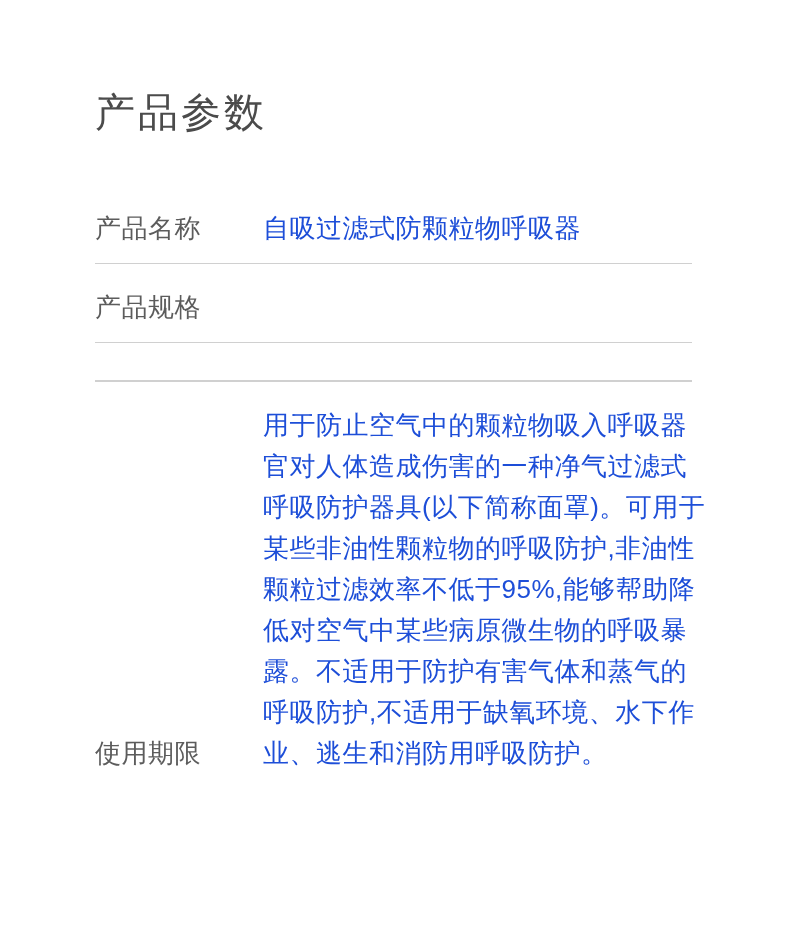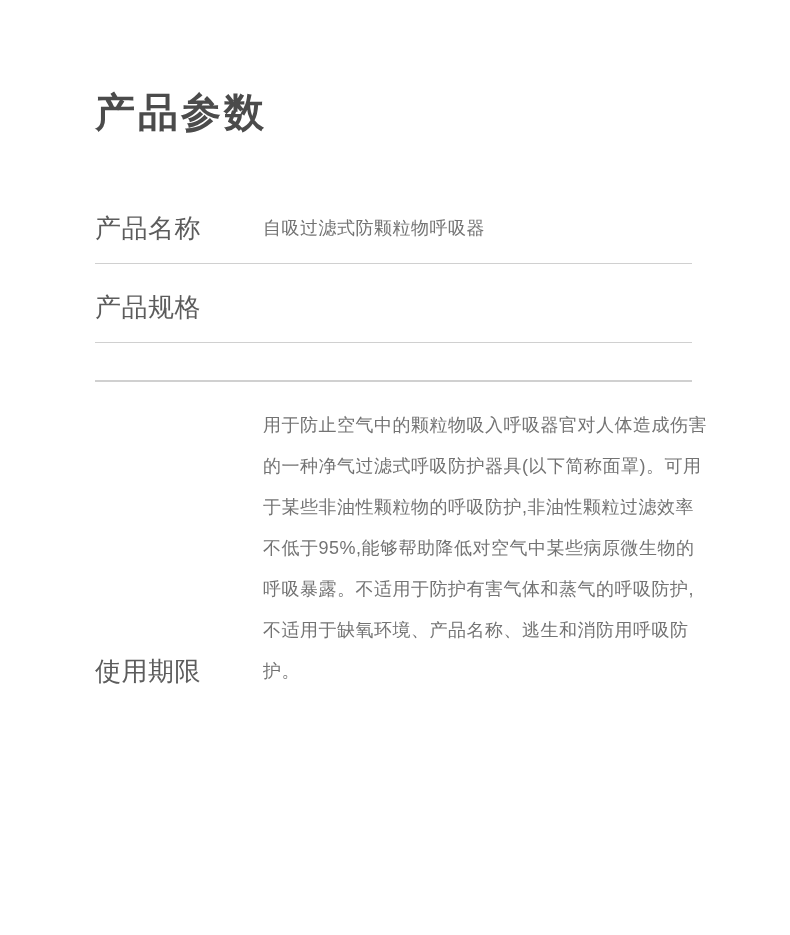--- a/index.html
+++ b/index.html
@@ -16,21 +16,21 @@
     overflow: hidden;
   }
   .content {
     box-sizing: border-box;
     padding: 90px 0 0 95px;
   }
   .page-title {
     margin: 0 0 51px 0;
     font-size: 40px;
     line-height: 44px;
-    font-weight: 700;
+    font-weight: 400;
     letter-spacing: 3px;
     color: #4b4b4b;
   }
   .spec-table {
     width: 613px;
   }
   .spec-row {
     display: flex;
     align-items: flex-end;
     padding: 23px 0 14px 0;
@@ -39,24 +39,24 @@
     flex: 0 0 168px;
     width: 168px;
     font-size: 26px;
     line-height: 41px;
     letter-spacing: 0.5px;
     color: #5c5c5c;
     font-weight: 400;
   }
   .spec-value {
     width: 445px;
-    font-size: 18px;
+    font-size: 26px;
     line-height: 41px;
     letter-spacing: 0.5px;
-    color: #737373;
+    color: #1d4ed8;
     font-weight: 500;
     word-break: break-all;
   }
   .row-divider {
     width: 597px;
     height: 1px;
     background: #d0d0d0;
   }
 </style>
 </head>
@@ -81,18 +81,18 @@
       <div class="row-divider"></div>
 
       <div class="spec-row">
       </div>
       <div class="row-divider"></div>
 
       <div class="row-divider"></div>
 
       <div class="spec-row">
         <div class="spec-label">使用期限</div>
-        <div class="spec-value">用于防止空气中的颗粒物吸入呼吸器官对人体造成伤害的一种净气过滤式呼吸防护器具(以下简称面罩)。可用于某些非油性颗粒物的呼吸防护,非油性颗粒过滤效率不低于95%,能够帮助降低对空气中某些病原微生物的呼吸暴露。不适用于防护有害气体和蒸气的呼吸防护,不适用于缺氧环境、产品名称、逃生和消防用呼吸防护。</div>
+        <div class="spec-value">用于防止空气中的颗粒物吸入呼吸器官对人体造成伤害的一种净气过滤式呼吸防护器具(以下简称面罩)。可用于某些非油性颗粒物的呼吸防护,非油性颗粒过滤效率不低于95%,能够帮助降低对空气中某些病原微生物的呼吸暴露。不适用于防护有害气体和蒸气的呼吸防护,不适用于缺氧环境、水下作业、逃生和消防用呼吸防护。</div>
       </div>
 
     </div>
   </div>
 </div>
 
 </body></html>

